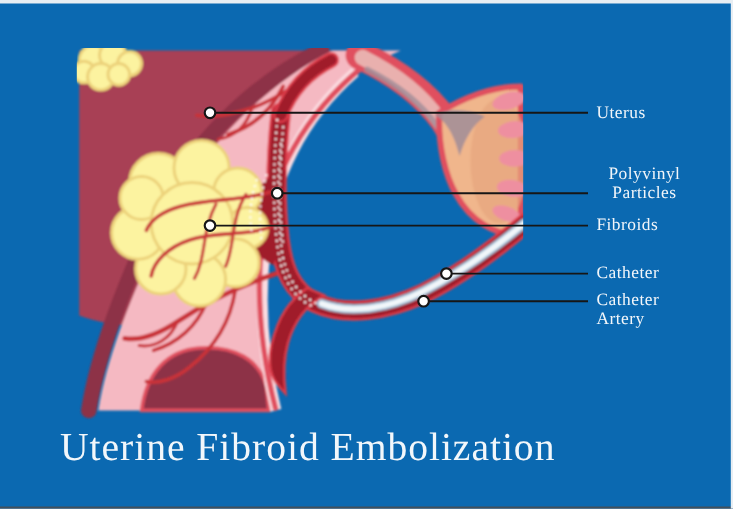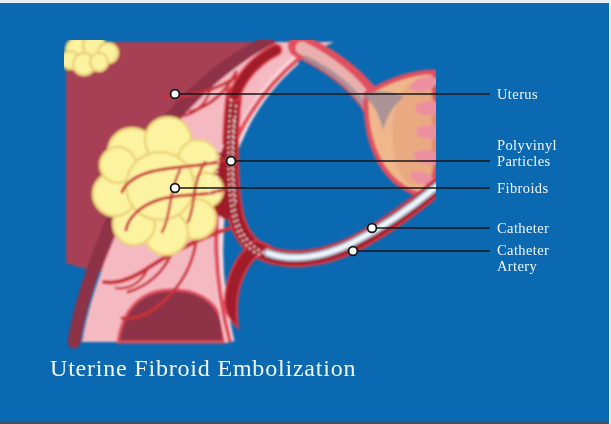--- a/index.html
+++ b/index.html
@@ -37,28 +37,28 @@
   .s-cath-rim{stroke:var(--catheter_rim); stroke-width:8; fill:none; stroke-linecap:round;}
   .s-cath{stroke:var(--catheter_core); stroke-width:4.5; fill:none; stroke-linecap:round;}
   .leader{stroke:var(--leader_line); stroke-width:1.6;}
   .leader-dot{fill:#fff; stroke:var(--leader_line); stroke-width:1.8;}
 
   .diagram-label{
     position:absolute; color:var(--label_text,#f2f6fa);
     font-size:14.5px; line-height:16px; letter-spacing:.4px;
   }
   .lbl-uterus{left:497px; top:86px; width:120px;}
-  .lbl-polyvinyl{left:497px; top:137px; width:80px;}
+  .lbl-polyvinyl{left:497px; top:137px; width:80px;text-align:center;}
   .lbl-fibroids{left:497px; top:180px; width:120px;}
   .lbl-catheter{left:497px; top:220px; width:120px;}
   .lbl-uterine-artery{left:497px; top:242px; width:70px;}
 
   .diagram-title{
     position:absolute; left:50px; top:355px;
-    color:var(--title_text,#f2f7fb); font-size:24px; font-weight:400;
+    color:var(--title_text,#f2f7fb); font-size:33px; font-weight:400;
     letter-spacing:.8px; white-space:nowrap;
   }
 </style>
 </head>
 <body>
 
 <div class="page">
 
   <svg class="art" viewBox="0 0 611 424" aria-hidden="true">
     <defs>

